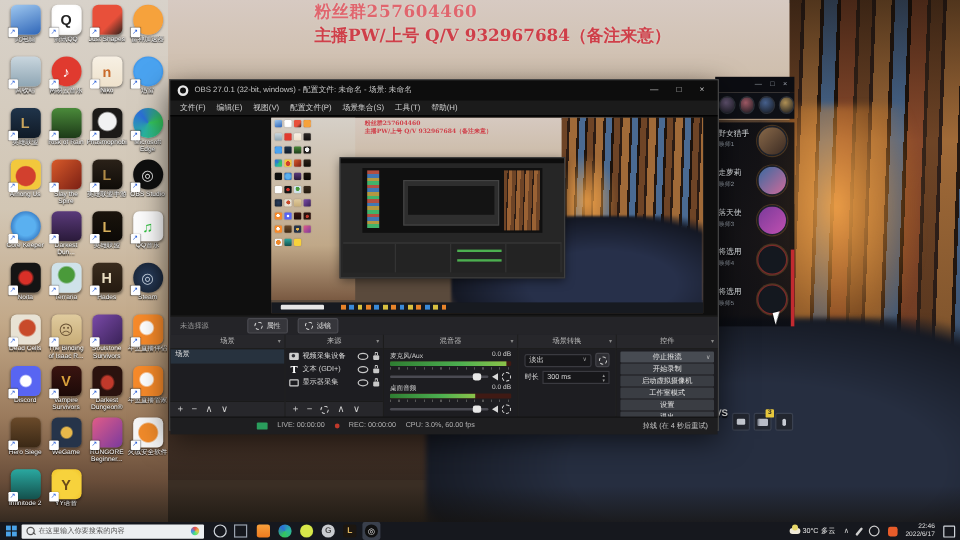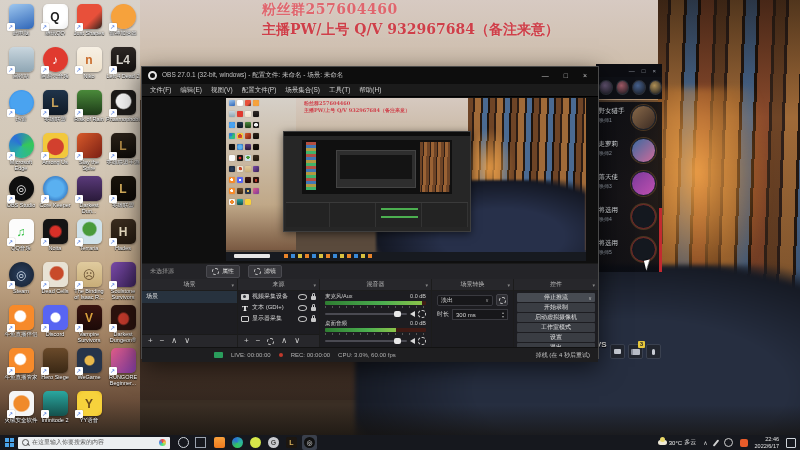--- a/index.html
+++ b/index.html
@@ -269,27 +269,20 @@
           <div class="dlabel">网易云音乐</div>
         </div>
         <div class="dicon">
           <div class="dic" style="background: linear-gradient(rgb(247, 240, 228), rgb(239, 226, 204));">
             <span class="dg" style="color: rgb(201, 106, 42);">n</span>
             <span class="sbadge">↗</span>
           </div>
           <div class="dlabel">Niko</div>
         </div>
         <div class="dicon">
-          <div class="dic" style="background: linear-gradient(rgb(44, 39, 36), rgb(20, 17, 16));">
-            <span class="dg" style="color: rgb(216, 212, 204);">L4</span>
-            <span class="sbadge">↗</span>
-          </div>
-          <div class="dlabel">Left 4 Dead 2</div>
-        </div>
-        <div class="dicon">
           <div class="dic round" style="background: radial-gradient(circle, rgb(74, 163, 240) 60%, rgb(27, 111, 216));">
             <span class="sbadge">↗</span>
           </div>
           <div class="dlabel">迅雷</div>
         </div>
         <div class="dicon">
           <div class="dic" style="background: linear-gradient(rgb(32, 52, 74), rgb(16, 26, 38));">
             <span class="dg" style="color: rgb(201, 164, 92);">L</span>
             <span class="sbadge">↗</span>
           </div>

